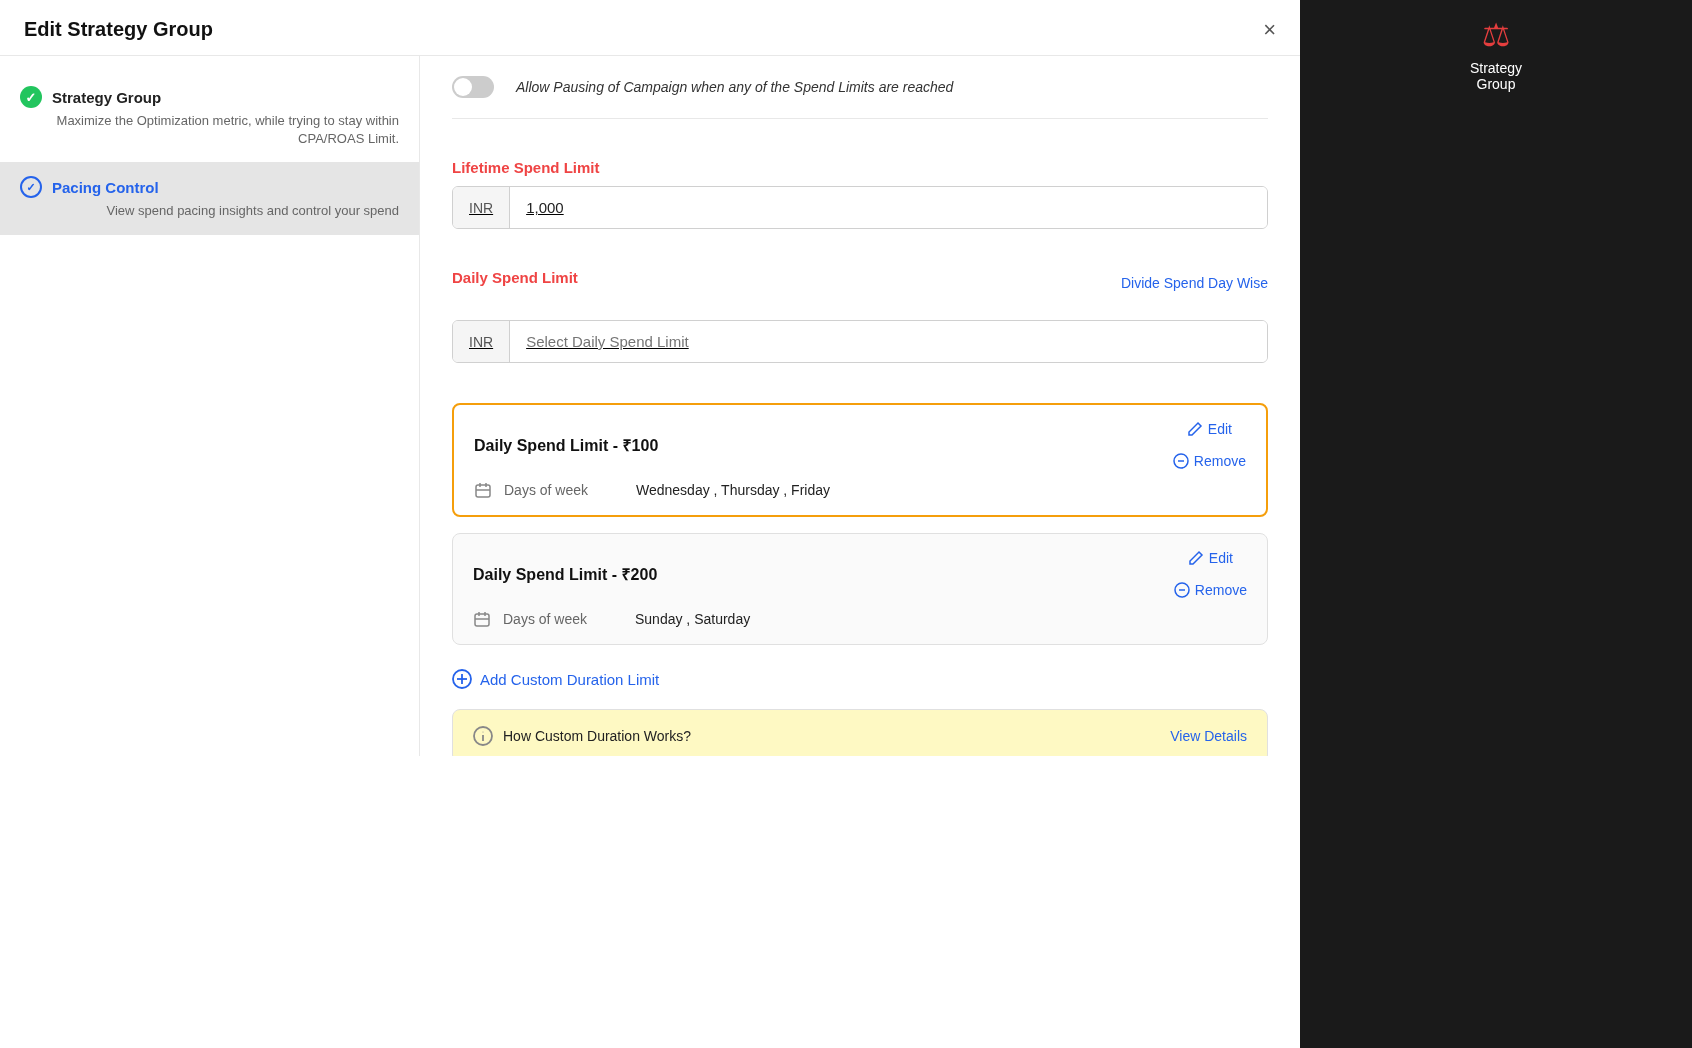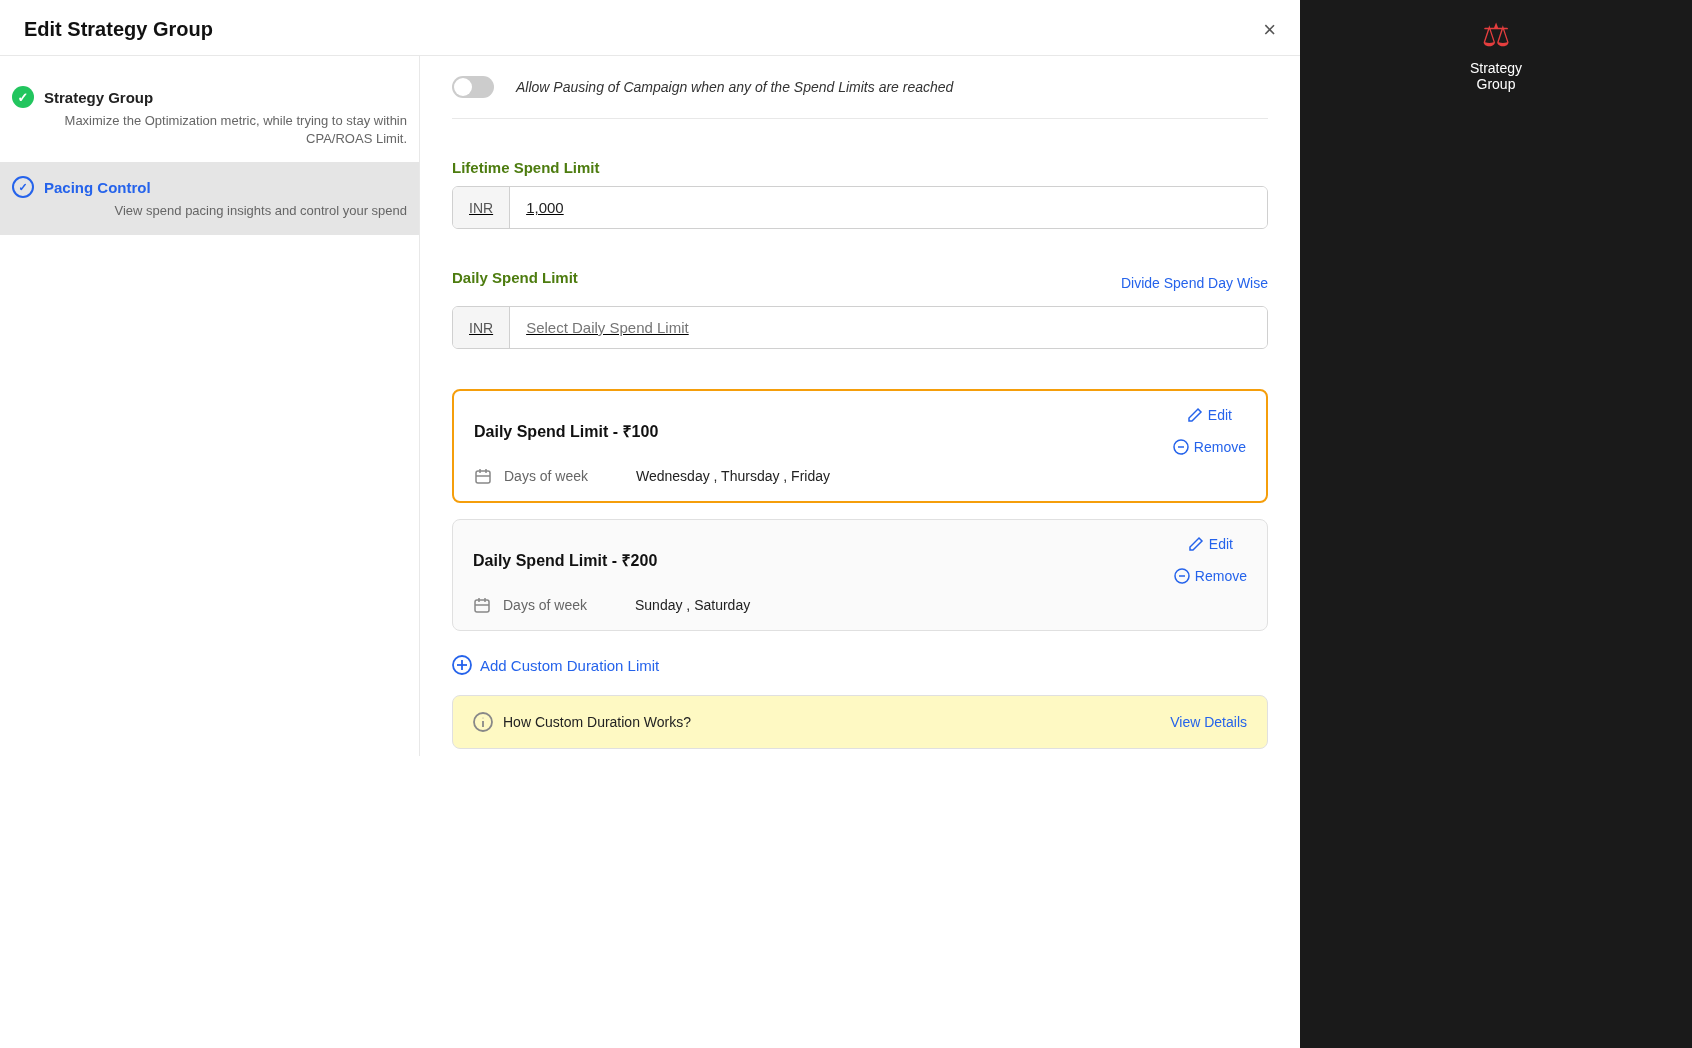--- a/index.html
+++ b/index.html
@@ -57,21 +57,21 @@
     
     .sidebar {
       width: 420px;
       border-right: 1px solid #e8e8e8;
       padding: 16px 0;
       flex-shrink: 0;
       overflow-y: auto;
     }
 
     .sidebar-item {
-      padding: 14px 12px;
+      padding: 14px 20px;
       cursor: pointer;
     }
 
     .sidebar-item.active {
       background: #e5e5e5;
     }
 
     .sidebar-item-header {
       display: flex;
       align-items: center;
@@ -138,21 +138,21 @@
     .toggle-label {
       font-size: 14px;
       color: #333;
       font-style: italic;
     }
 
     
     .section-label {
       font-size: 15px;
       font-weight: 600;
-      color: #4d7c0f;
+      color: #ef4444;
       margin-bottom: 10px;
     }
 
     .input-group {
       display: flex;
       border: 1px solid #d0d0d0;
       border-radius: 6px;
       overflow: hidden;
       margin-bottom: 40px;
       text-decoration: underline;
@@ -177,21 +177,21 @@
       border: none;
       outline: none;
       background: #fff;
     }
 
     
     .daily-section-header {
       display: flex;
       justify-content: space-between;
       align-items: center;
-      margin-bottom: 10px;
+      margin-bottom: 24px;
     }
 
     .divide-link {
       color: #2563eb;
       font-size: 14px;
       text-decoration: none;
       cursor: pointer;
     }
 
     .hint-text {

